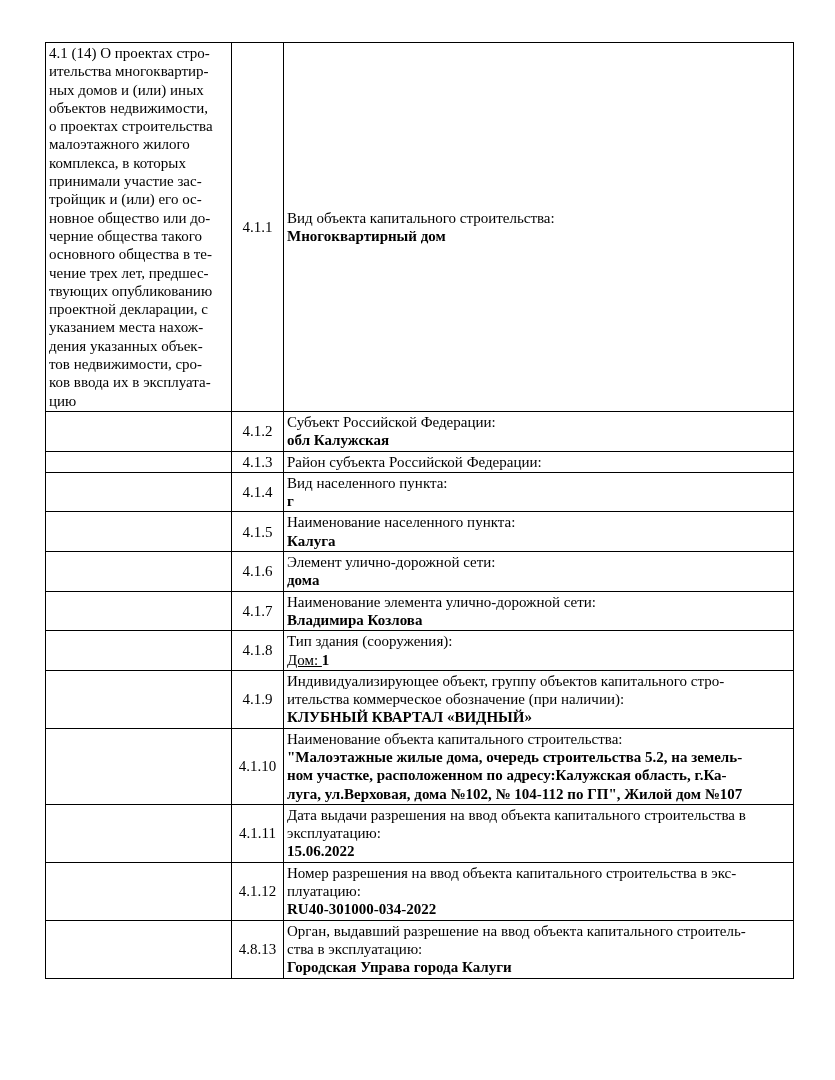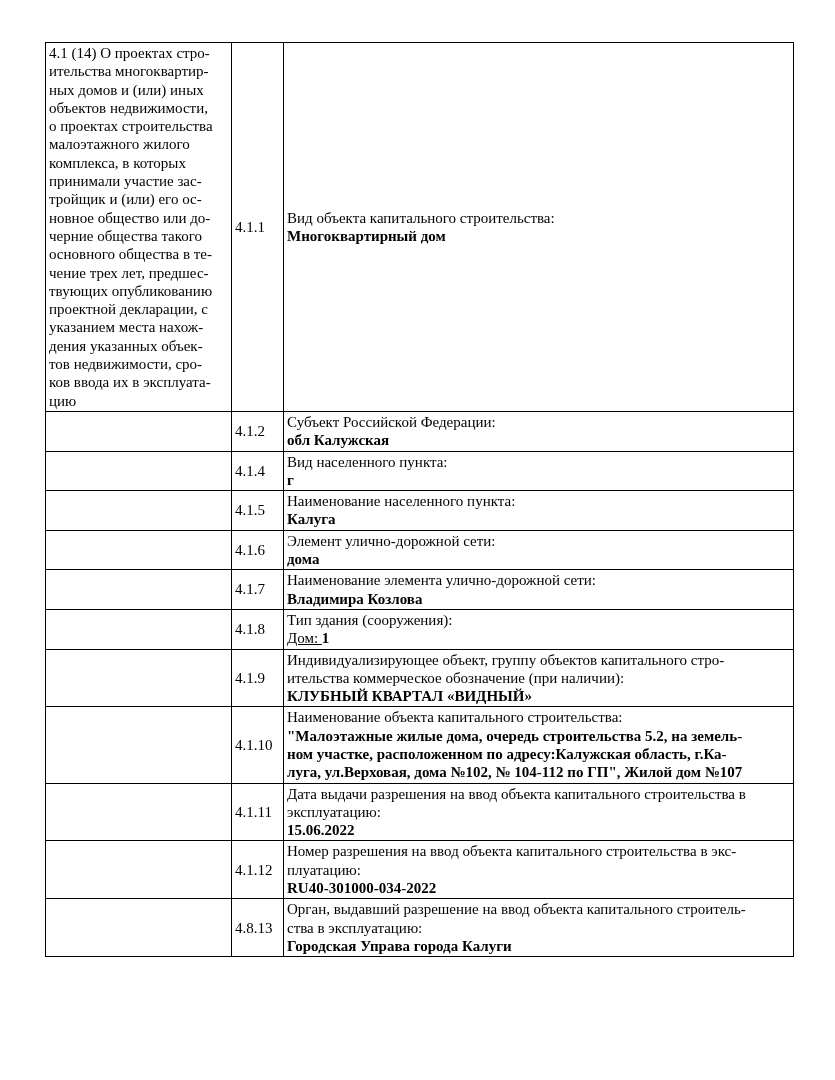--- a/index.html
+++ b/index.html
@@ -35,20 +35,21 @@
   col.c-left  { width: 186px; }
   col.c-num   { width: 52px;  }
   col.c-body  { width: 510px; }
 
   td.left-cell {
     vertical-align: top;
     white-space: pre-line;
   }
   td.num-cell {
     vertical-align: middle;
+    text-align: center;
   }
   .field-label {
     white-space: pre-line;
     font-weight: normal;
   }
   .field-value {
     white-space: pre-line;
     font-weight: bold;
   }
   .field-value .regular {
@@ -97,20 +98,28 @@
 
   <tr>
     <td class="left-cell"></td>
     <td class="num-cell">4.1.2</td>
     <td class="body-cell">
       <div class="field-label">Субъект Российской Федерации:</div>
       <div class="field-value">обл Калужская</div>
     </td>
   </tr>
 
+  <tr>
+    <td class="left-cell"></td>
+    <td class="num-cell">4.1.3</td>
+    <td class="body-cell">
+      <div class="field-label">Район субъекта Российской Федерации:</div>
+
+    </td>
+  </tr>
 
   <tr>
     <td class="left-cell"></td>
     <td class="num-cell">4.1.4</td>
     <td class="body-cell">
       <div class="field-label">Вид населенного пункта:</div>
       <div class="field-value">г</div>
     </td>
   </tr>
 

